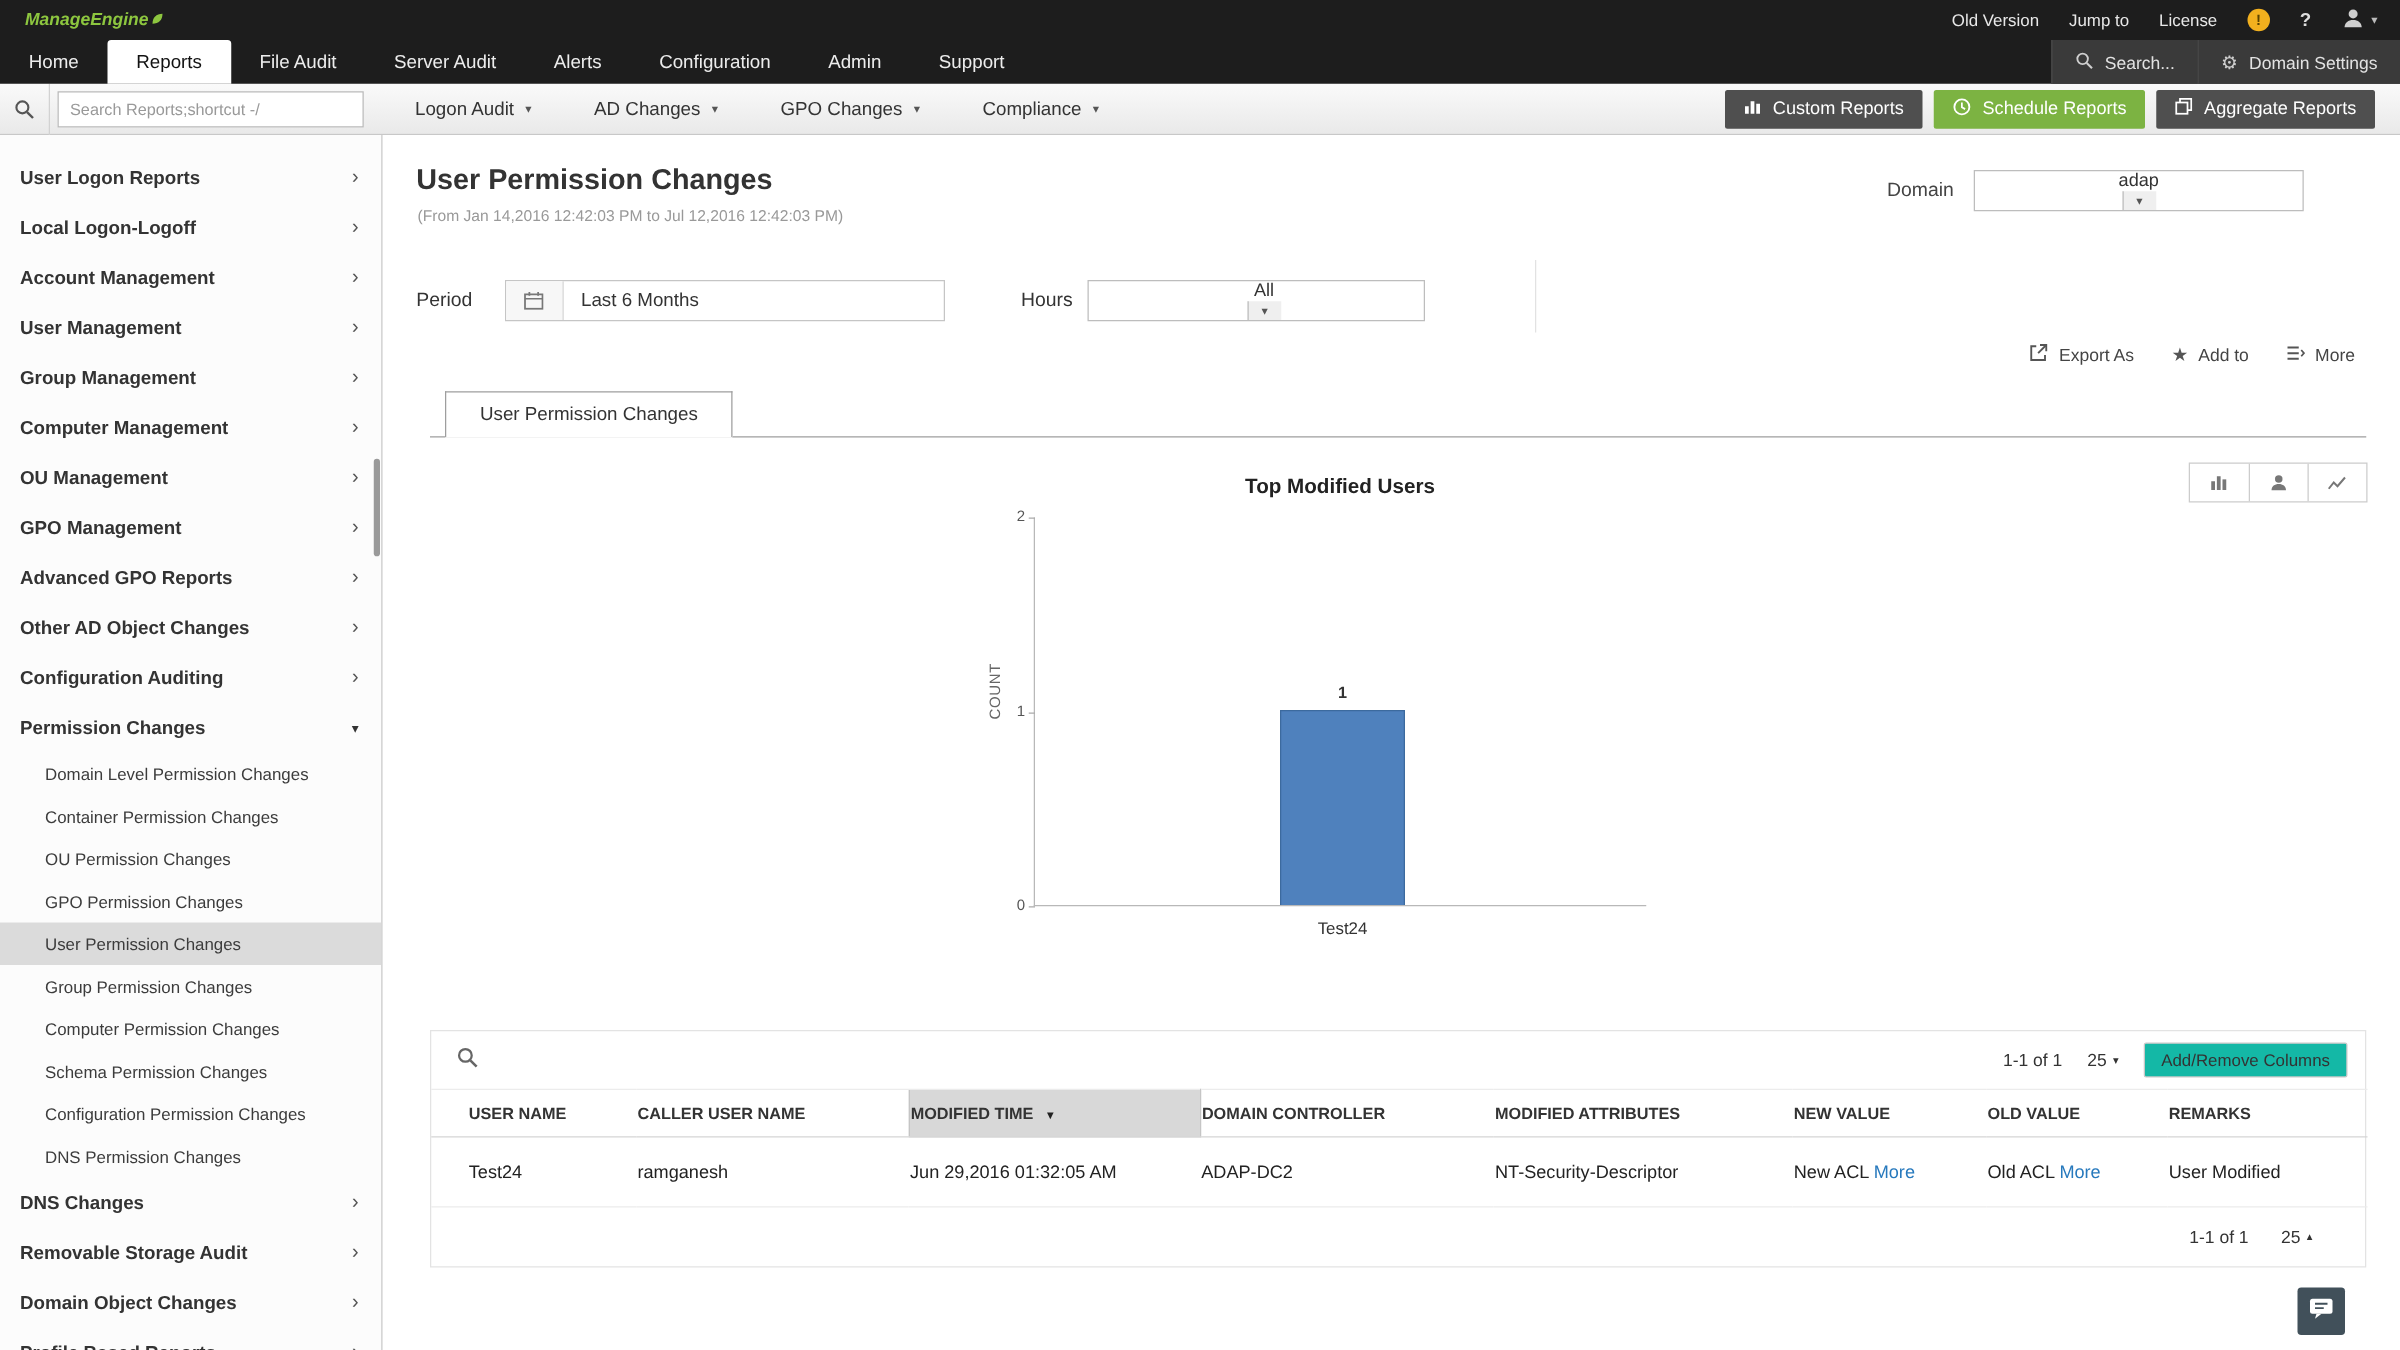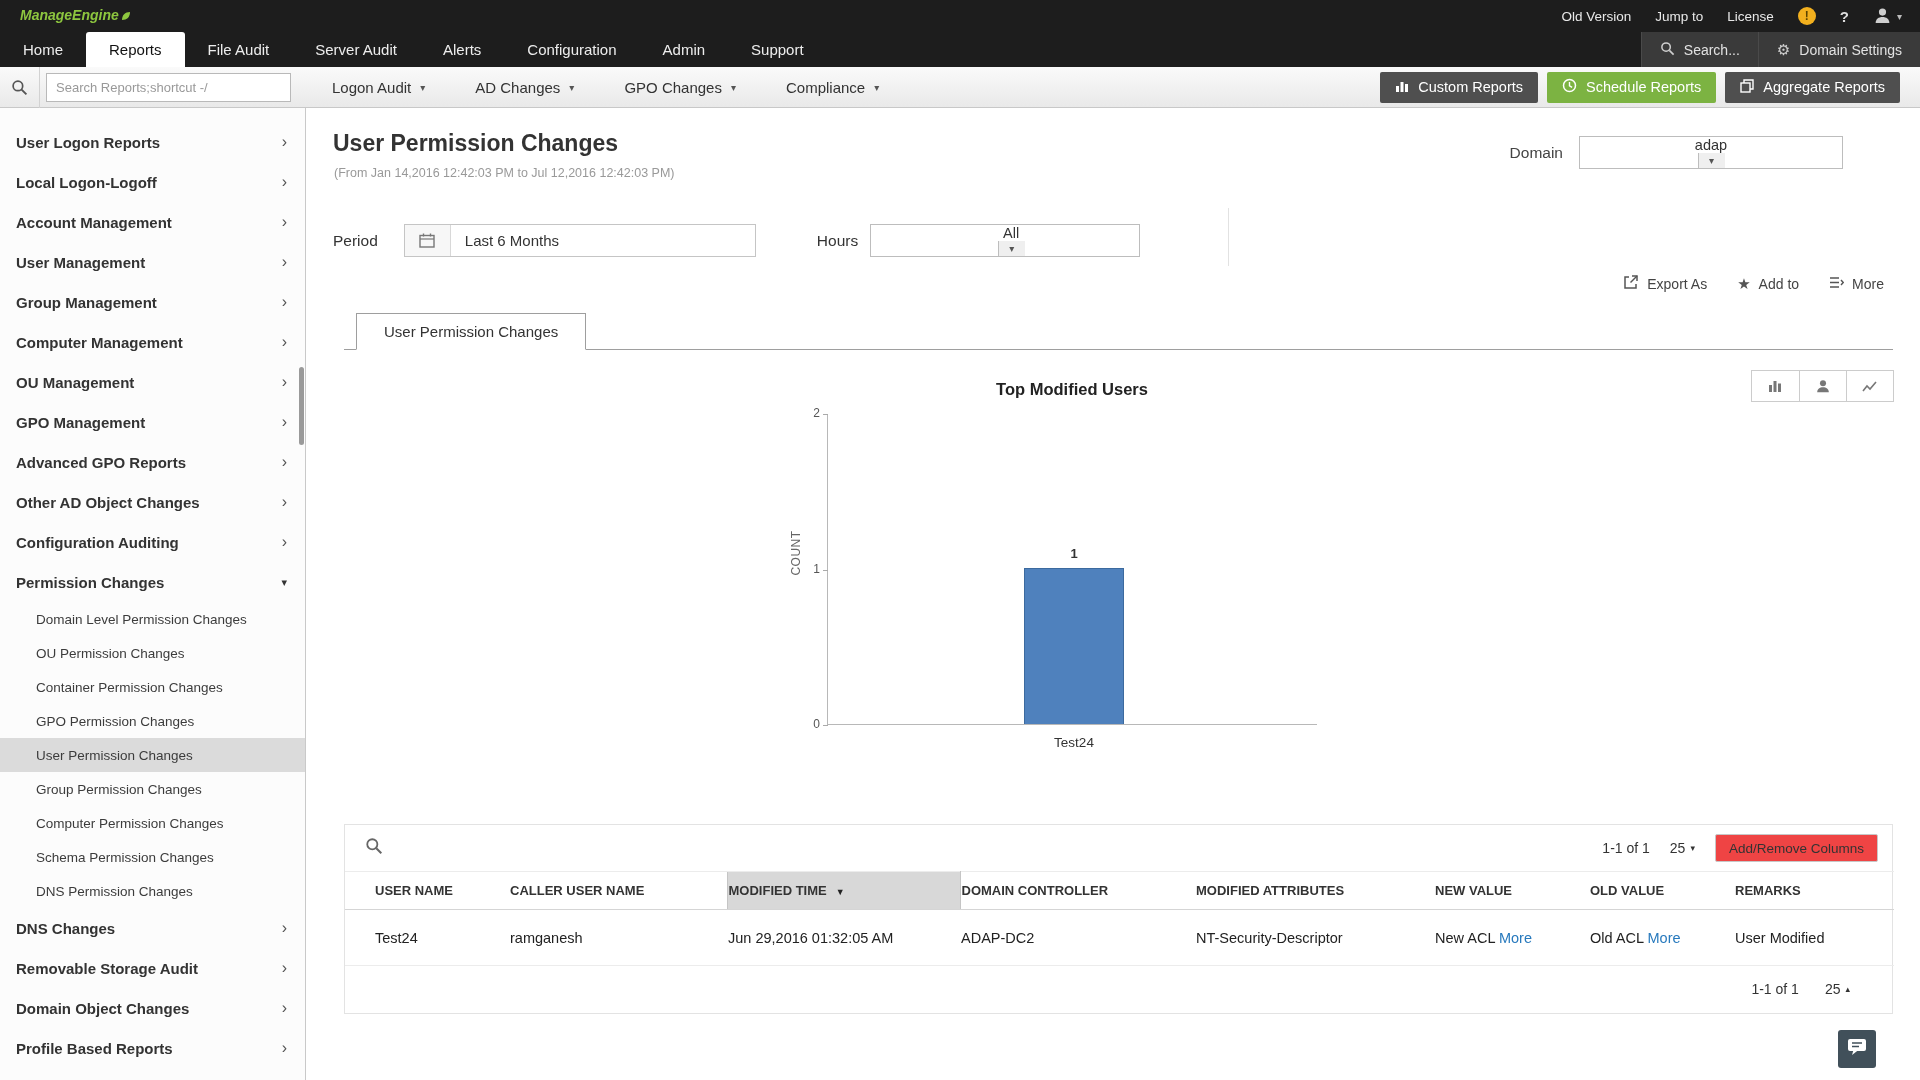--- a/index.html
+++ b/index.html
@@ -112,21 +112,21 @@
   .x-cat{position:absolute;left:196px;width:100px;top:321px;text-align:center;font-size:13.5px;color:#333;}
 
   
   .table-box{position:absolute;left:37px;top:716px;width:1549px;height:190px;
              border:1px solid #e3e3e3;background:#fff;}
   .table-top{height:46px;display:flex;align-items:center;padding:0 14px 0 20px;}
   .tt-right{margin-left:auto;display:flex;align-items:center;gap:20px;}
   .pag-text{font-size:14px;color:#333;}
   .page-size{display:flex;align-items:center;gap:5px;font-size:14px;color:#333;cursor:pointer;}
   .ps-caret{font-size:9px;color:#333;}
-  .arc-btn{height:28px;border:1px solid #c7c7c7;background:#ef4444;display:flex;align-items:center;
+  .arc-btn{height:28px;border:1px solid #c7c7c7;background:#14b8a6;display:flex;align-items:center;
            padding:0 13px;font-size:13.5px;color:#333;border-radius:2px;cursor:pointer;}
   table{border-collapse:collapse;width:100%;table-layout:fixed;}
   thead th{height:38px;text-align:left;font-size:13px;font-weight:bold;color:#333;
            border-top:1px solid #ececec;border-bottom:1px solid #d5d5d5;cursor:pointer;}
   th.sorted{background:#d8d8d8;border-left:1px solid #c5c5c5;border-right:1px solid #c5c5c5;}
   .sort-caret{margin-left:9px;font-size:9px;color:#222;}
   tbody td{height:56px;font-size:14.5px;color:#222;border-bottom:1px solid #ececec;}
   th:first-child,td:first-child{padding-left:30px;}
   .more-link{color:#2779bd;cursor:pointer;}
   .table-footer{height:46px;display:flex;align-items:center;justify-content:flex-end;gap:26px;
@@ -285,27 +285,28 @@
       <div class="sb-item">
         <span class="sb-label">Configuration Auditing</span>
         <span class="sb-chev">›</span>
       </div>
       <div class="sb-item">
         <span class="sb-label">Permission Changes</span>
         <span class="sb-chev exp">▾</span>
       </div>
       <div class="sb-children">
         <div class="sb-child">Domain Level Permission Changes</div>
+        <div class="sb-child">Container Permission Changes</div>
         <div class="sb-child">OU Permission Changes</div>
-        <div class="sb-child">Container Permission Changes</div>
         <div class="sb-child">GPO Permission Changes</div>
         <div class="sb-child selected">User Permission Changes</div>
         <div class="sb-child">Group Permission Changes</div>
         <div class="sb-child">Computer Permission Changes</div>
         <div class="sb-child">Schema Permission Changes</div>
+        <div class="sb-child">Configuration Permission Changes</div>
         <div class="sb-child">DNS Permission Changes</div>
       </div>
       <div class="sb-item">
         <span class="sb-label">DNS Changes</span>
         <span class="sb-chev">›</span>
       </div>
       <div class="sb-item">
         <span class="sb-label">Removable Storage Audit</span>
         <span class="sb-chev">›</span>
       </div>

